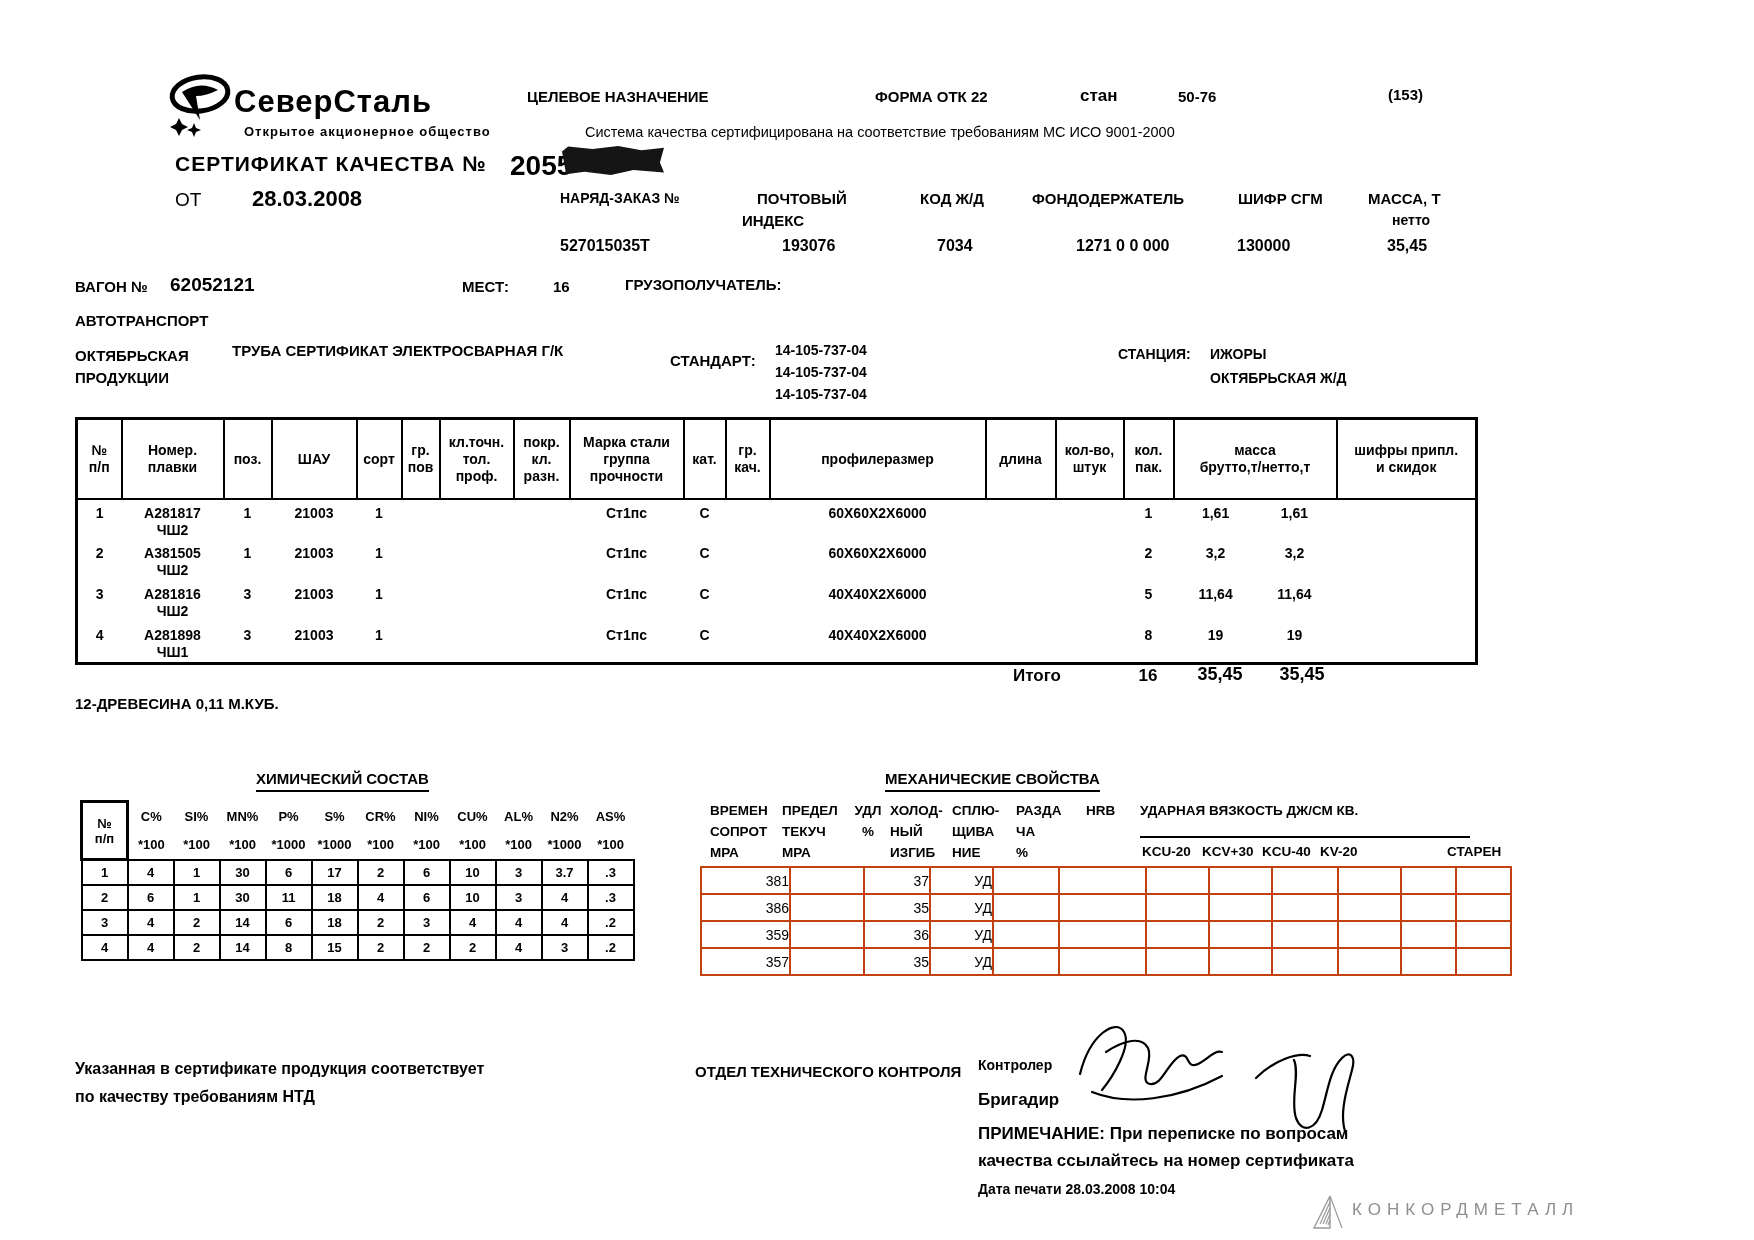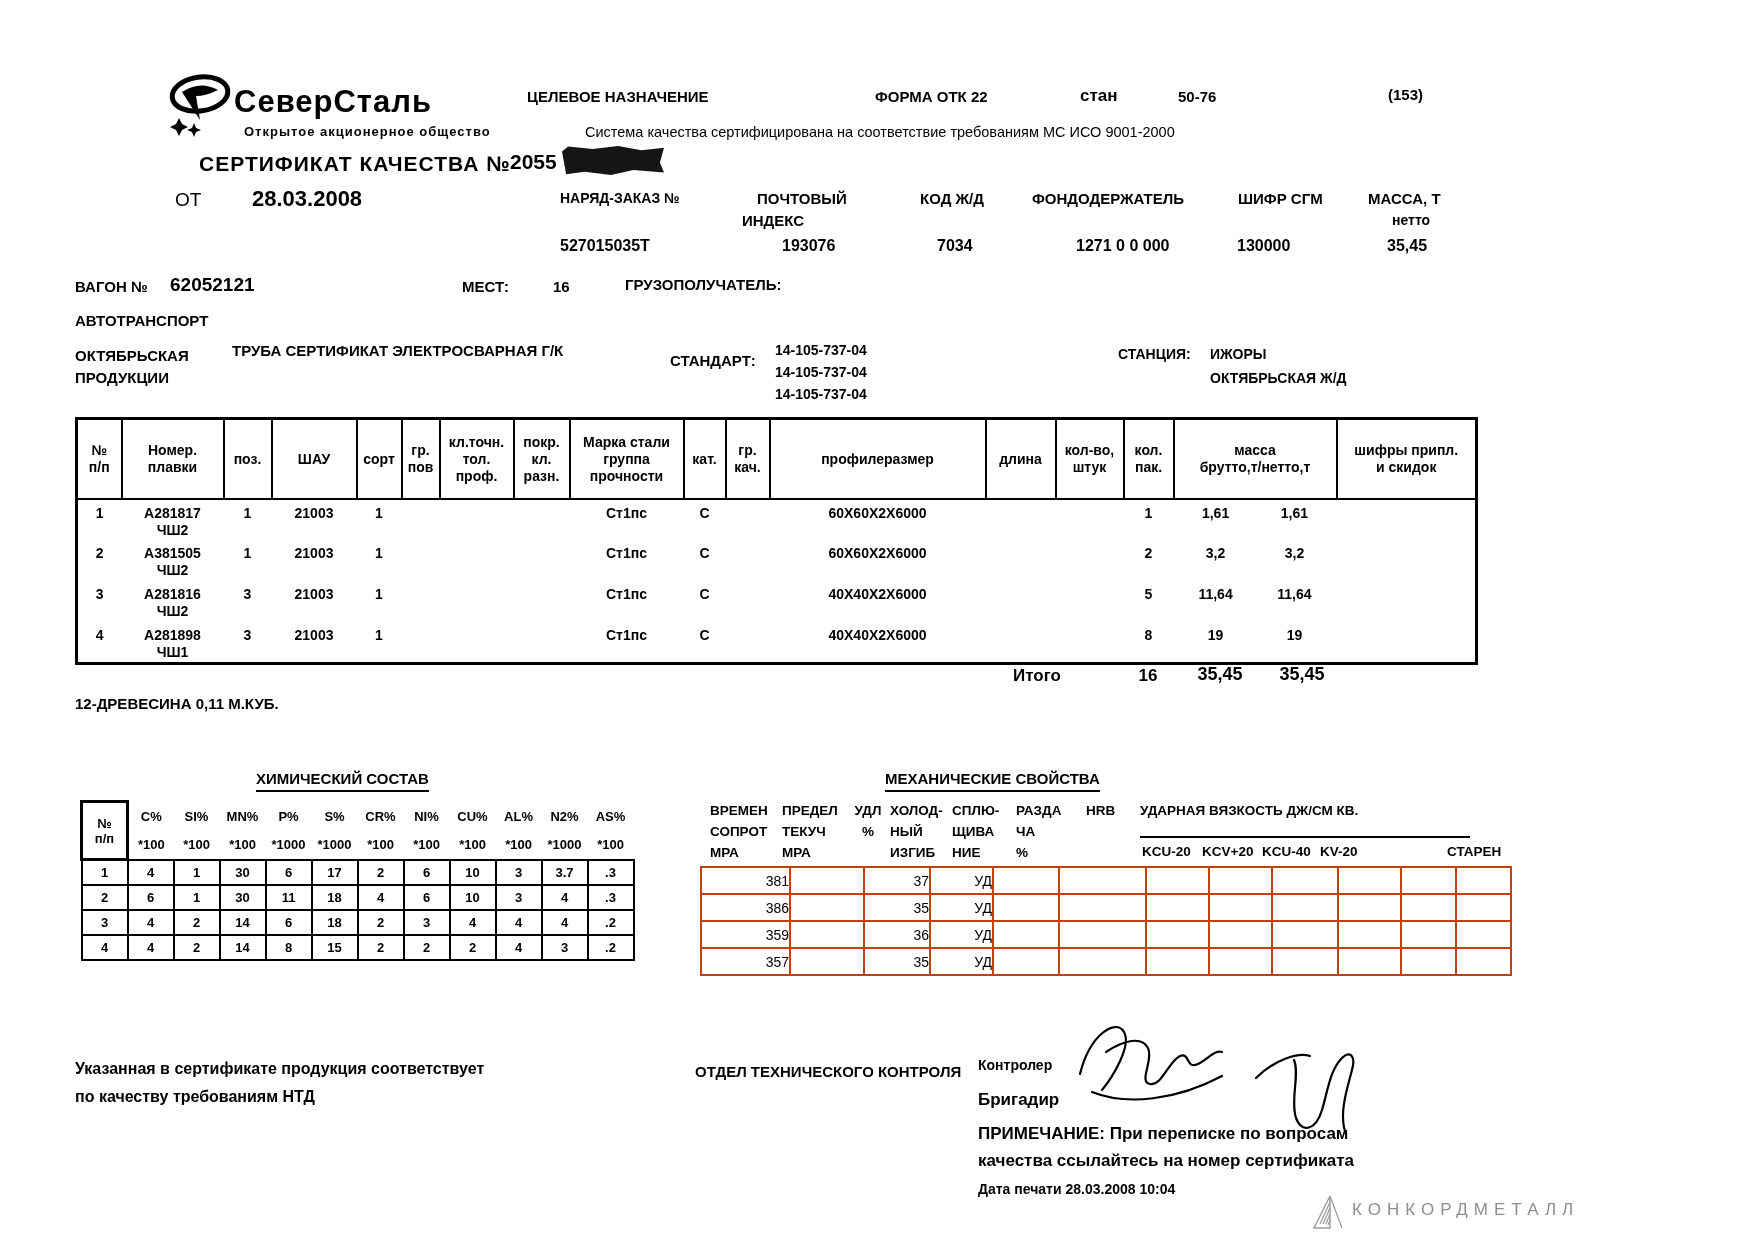--- a/index.html
+++ b/index.html
@@ -61,22 +61,22 @@
   <span class="ab logo-name" style="left:234px;top:84px;">СеверСталь</span>
   <span class="ab logo-sub" style="left:236px;top:124px;margin-left:8px;">Открытое акционерное общество</span>
 
   <span class="ab l15" style="left:527px;top:88px;">ЦЕЛЕВОЕ НАЗНАЧЕНИЕ</span>
   <span class="ab l15" style="left:875px;top:88px;">ФОРМА ОТК 22</span>
   <span class="ab" style="left:1080px;top:86px;font-size:17px;font-weight:bold;">стан</span>
   <span class="ab l15" style="left:1178px;top:88px;">50-76</span>
   <span class="ab l15" style="left:1388px;top:86px;">(153)</span>
   <span class="ab" style="left:585px;top:124px;font-size:14.5px;">Система качества сертифицирована на соответствие требованиям МС ИСО 9001-2000</span>
 
-  <span class="ab cert-title" style="left:175px;top:152px;margin-left:24px;">СЕРТИФИКАТ КАЧЕСТВА №</span>
-  <span class="ab" style="left:510px;top:150px;font-size:21px;font-weight:bold;">2055</span>
+  <span class="ab cert-title" style="left:175px;top:152px;">СЕРТИФИКАТ КАЧЕСТВА №</span>
+  <span class="ab" style="left:510px;top:150px;font-size:28px;font-weight:bold;">2055</span>
   <div class="ab smudge" style="left:562px;top:146px;width:102px;height:30px;"></div>
 
   <span class="ab" style="left:175px;top:189px;font-size:19px;">ОТ</span>
   <span class="ab" style="left:252px;top:186px;font-size:22px;font-weight:bold;">28.03.2008</span>
 
   <span class="ab l14" style="left:560px;top:190px;">НАРЯД-ЗАКАЗ №</span>
   <span class="ab v16" style="left:560px;top:237px;">527015035Т</span>
 
   <span class="ab l15" style="left:757px;top:190px;">ПОЧТОВЫЙ</span>
   <span class="ab l15" style="left:742px;top:212px;">ИНДЕКС</span>
@@ -389,21 +389,21 @@
   <div class="ab mechhead pre" style="left:952px;top:800px;width:60px;">СПЛЮ-
 ЩИВА
 НИЕ</div>
   <div class="ab mechhead pre" style="left:1016px;top:800px;width:58px;">РАЗДА
 ЧА
 %</div>
   <div class="ab mechhead" style="left:1086px;top:800px;width:46px;">HRB</div>
   <div class="ab mechhead" style="left:1140px;top:800px;">УДАРНАЯ ВЯЗКОСТЬ ДЖ/СМ КВ.</div>
   <div class="rule" style="left:1140px;top:836px;width:330px;height:2px;"></div>
   <span class="ab mechhead" style="left:1142px;top:841px;">KCU-20</span>
-  <span class="ab mechhead" style="left:1202px;top:841px;">KCV+20</span>
+  <span class="ab mechhead" style="left:1202px;top:841px;">KCV+30</span>
   <span class="ab mechhead" style="left:1262px;top:841px;">KCU-40</span>
   <span class="ab mechhead" style="left:1320px;top:841px;">KV-20</span>
   <span class="ab mechhead" style="left:1447px;top:841px;">СТАРЕН</span>
 
   <div class="mechtbl">
     <table>
       <colgroup>
         <col style="width:89px">
           <col style="width:74px">
           <col style="width:66px">

